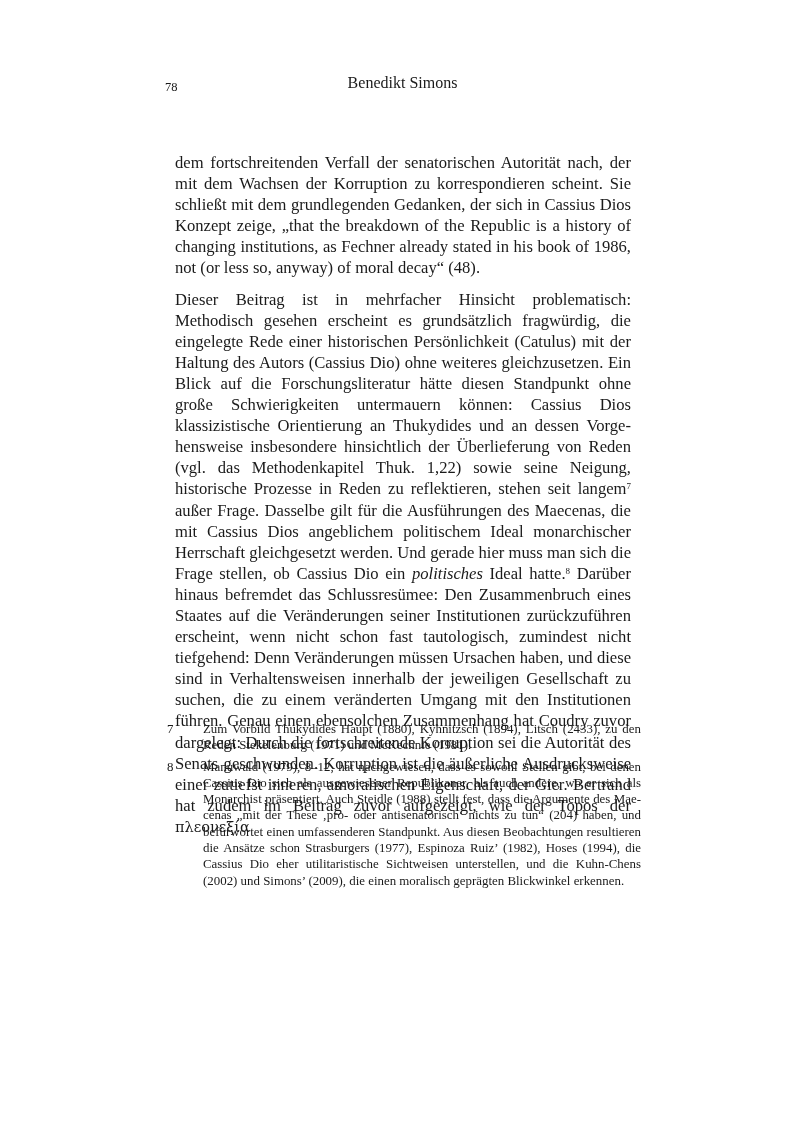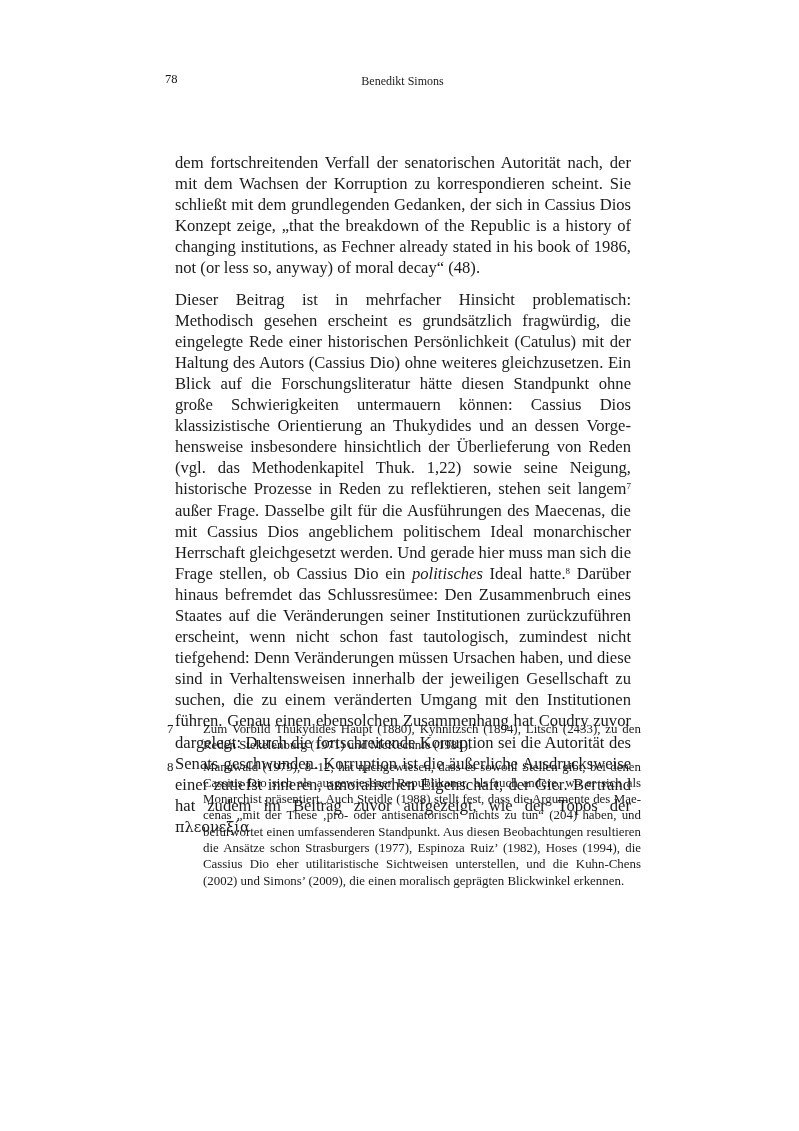--- a/index.html
+++ b/index.html
@@ -5,22 +5,22 @@
   html, body { margin: 0; padding: 0; background: #ffffff; }
   body {
     width: 799px; height: 1131px; position: relative; overflow: hidden;
     font-family: "Liberation Serif", "DejaVu Serif", serif;
     color: #1a1a1a;
   }
   .running-head {
     position: absolute; top: 72px; left: 165px; width: 475px; height: 20px;
     font-size: 12.5px;
   }
-  .page-number { position: absolute; left: 0; top: 0; }
-  .running-title { position: absolute; left: 0; right: 0; top: 2px; text-align: center; font-size: 12px; }
+  .page-number { position: absolute; left: 0; top: 8px; }
+  .running-title { position: absolute; left: 0; right: 0; top: 2px; text-align: center; font-size: 16px; }
   .body-text {
     position: absolute; top: 142px; left: 165px; width: 476px;
     font-size: 16.6px; line-height: 21.1px;
     text-align: justify; hyphens: manual;
   }
   .body-text p { margin: 10px; }
   .body-text p + p { margin-top: 6px; }
   sup.fnref { font-size: 9px; line-height: 0; vertical-align: 0.55em; }
   .greek { font-family: "DejaVu Serif", serif; font-size: 14.5px; }
   .footnotes {

